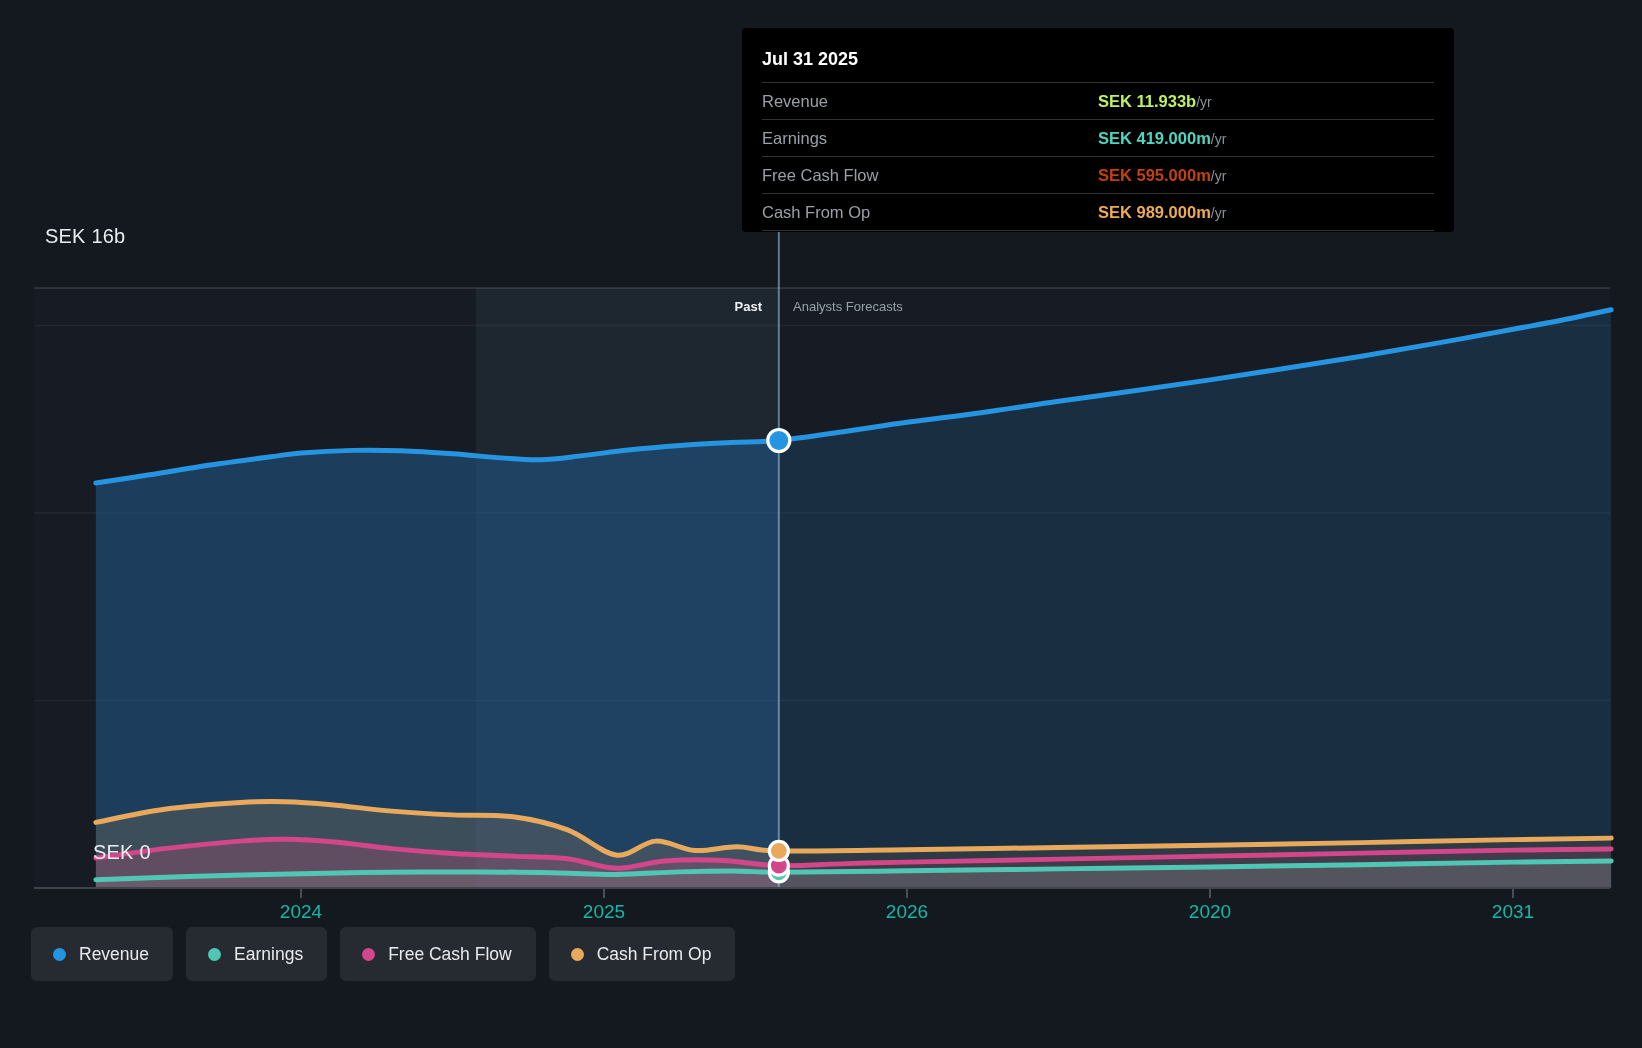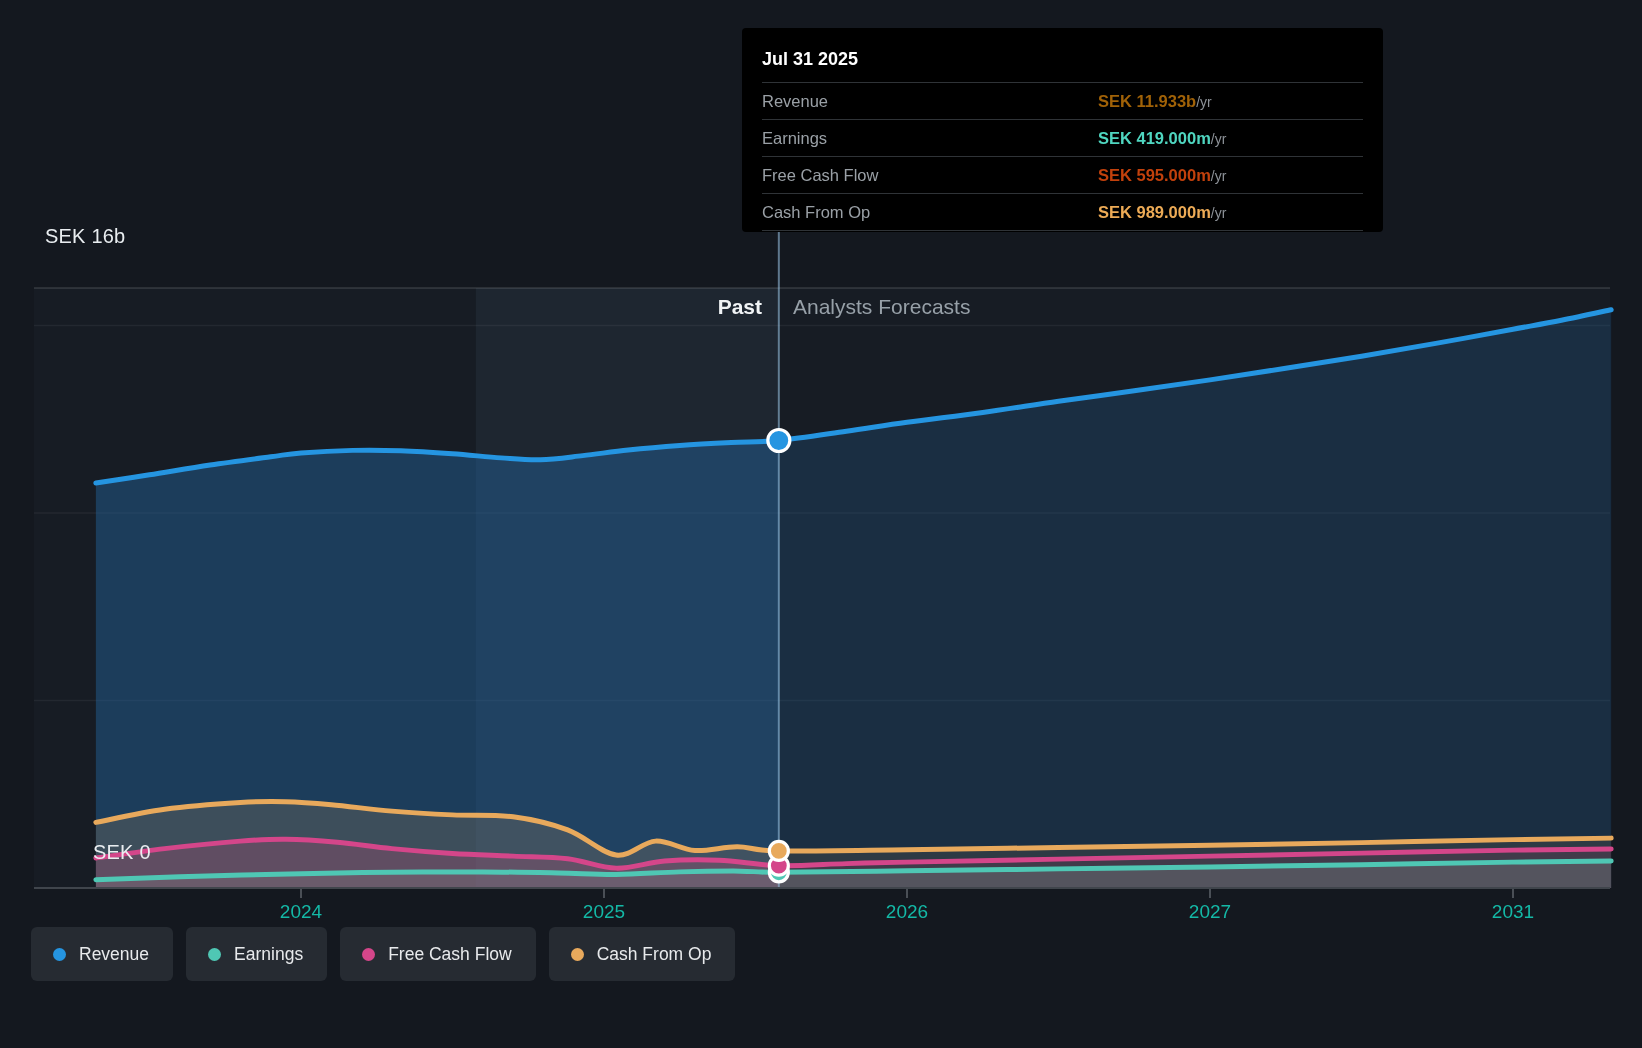--- a/index.html
+++ b/index.html
@@ -8,27 +8,27 @@
     background:#14181f;font-family:"Liberation Sans",sans-serif;
     -webkit-font-smoothing:antialiased;
   }
   svg#chart{position:absolute;left:0;top:0;}
 
   
   .axis-label{position:absolute;color:#e9edf0;font-size:20px;font-weight:500;z-index:4;letter-spacing:.2px;}
   #y-top{left:45px;top:225px;}
   #y-zero{left:45px;top:841px;margin-left:48px;}
   .year{position:absolute;top:901px;transform:translateX(-50%);color:#14b8a6;font-size:19px;z-index:4;}
-  .section-label{position:absolute;top:288px;height:38px;line-height:38px;font-size:21px;z-index:4;}
+  .section-label{position:absolute;top:288px;height:38px;line-height:38px;font-size:13px;z-index:4;}
   #past-label{left:0;width:762px;text-align:right;color:#f0f3f5;font-weight:600;}
   #forecast-label{left:793px;color:#97a0a8;font-weight:400;text-align:right;}
 
   
   .tooltip{
-    position:absolute;left:742px;top:28px;width:641px;height:204px;box-sizing:border-box;
+    position:absolute;left:742px;top:28px;width:712px;height:204px;box-sizing:border-box;
     background:#000;border-radius:4px;padding:8px 20px 0;z-index:6;
   }
   .tt-title{height:46px;line-height:46px;color:#fff;font-size:18px;font-weight:700;}
   .tt-row{position:relative;height:36px;display:flex;align-items:center;border-top:1px solid #2f3337;}
   .tt-row:last-child{border-bottom:1px solid #2f3337;}
   .tt-label{color:#9aa0a6;font-size:16.5px;}
   .tt-value{position:absolute;left:336px;font-size:16.5px;font-weight:700;white-space:nowrap;}
   .tt-suffix{color:#8d9298;font-weight:400;font-size:14px;margin-left:0;}
 
   
@@ -77,28 +77,28 @@
 
   <div class="axis-label" id="y-top">SEK 16b</div>
   <div class="axis-label" id="y-zero">SEK 0</div>
 
   <div class="section-label" id="past-label">Past</div>
   <div class="section-label" id="forecast-label">Analysts Forecasts</div>
 
   <span class="year" style="left:301px">2024</span>
   <span class="year" style="left:604px">2025</span>
   <span class="year" style="left:907px">2026</span>
-  <span class="year" style="left:1210px">2027</span>
+  <span class="year" style="left:1210px">2020</span>
   <span class="year" style="left:1513px">2031</span>
 
   <div class="tooltip">
     <div class="tt-title">Jul 31 2025</div>
     <div class="tt-row">
       <span class="tt-label">Revenue</span>
-      <span class="tt-value"><b style="color: #a16207;">SEK 11.933b</b><span class="tt-suffix">/yr</span></span>
+      <span class="tt-value"><b style="color: #bef264;">SEK 11.933b</b><span class="tt-suffix">/yr</span></span>
     </div>
     <div class="tt-row">
       <span class="tt-label">Earnings</span>
       <span class="tt-value"><b style="color: rgb(79, 214, 192);">SEK 419.000m</b><span class="tt-suffix">/yr</span></span>
     </div>
     <div class="tt-row">
       <span class="tt-label">Free Cash Flow</span>
       <span class="tt-value"><b style="color: #c2410c;">SEK 595.000m</b><span class="tt-suffix">/yr</span></span>
     </div>
     <div class="tt-row">

